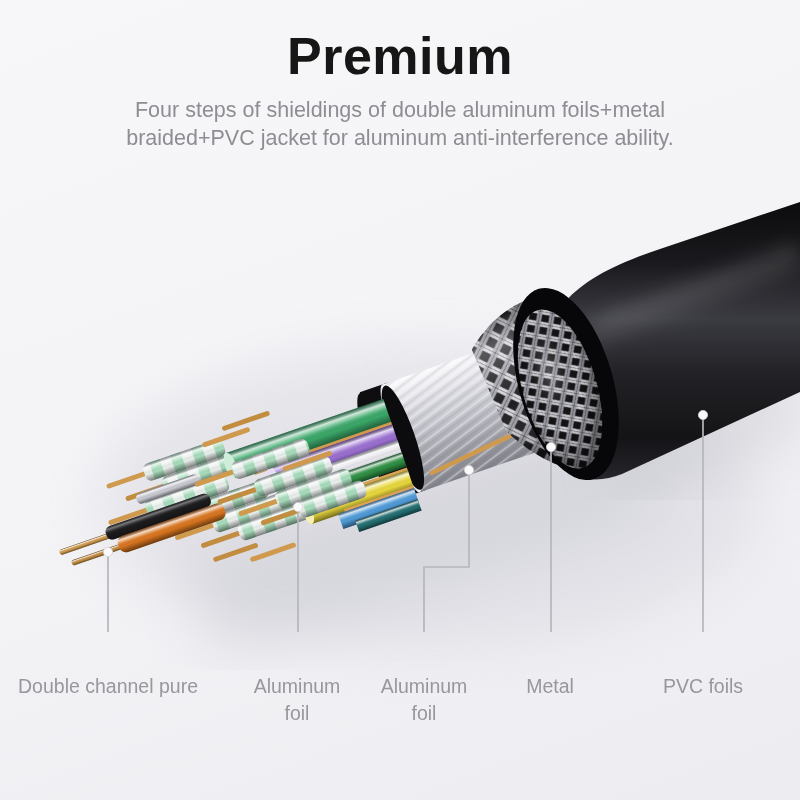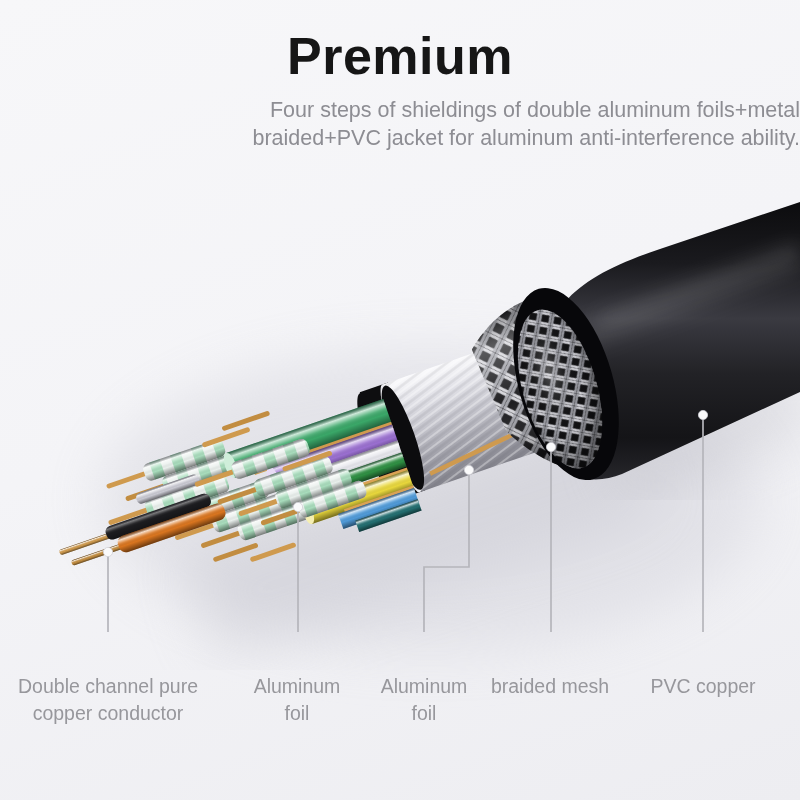--- a/index.html
+++ b/index.html
@@ -2,21 +2,21 @@
 <html><head>
 <meta charset="utf-8">
 <style>
   html,body{margin:0;padding:0;}
   body{width:800px;height:800px;overflow:hidden;font-family:"Liberation Sans",sans-serif;}
   #stage{position:relative;width:800px;height:800px;overflow:hidden;
          background:linear-gradient(160deg,#f7f7f9 0%,#f4f4f7 45%,#ededf1 100%);}
   #cable-svg{position:absolute;left:0;top:0;}
   .header{position:absolute;left:0;top:30px;width:800px;text-align:center;z-index:3;}
   .title{font-size:52px;line-height:52px;font-weight:700;color:#161616;letter-spacing:0.5px;}
-  .subtitle{margin-top:14px;font-size:21.5px;line-height:28px;color:#8d8d93;font-weight:400;text-align:right;}
+  .subtitle{margin-top:14px;font-size:21.5px;line-height:28px;color:#8d8d93;font-weight:400;}
   .callout{position:absolute;top:641px;transform:translateX(-50%);text-align:center;
            font-size:19.5px;line-height:27px;color:#97979c;white-space:nowrap;z-index:3;margin-top:32px;}
 </style>
 </head>
 <body>
 
 <div id="stage">
 
   <svg id="cable-svg" width="800" height="800" viewBox="0 0 800 800" aria-hidden="true">
     <defs>
@@ -291,31 +291,30 @@
   <div class="header">
     <div class="title">Premium</div>
     <div class="subtitle">
       <div>Four steps of shieldings of double aluminum foils+metal</div>
       <div>braided+PVC jacket for aluminum anti-interference ability.</div>
     </div>
   </div>
 
   <div class="callout" style="left:108px">
     <div>Double channel pure</div>
-    <div>copper conductor</div>
   </div>
   <div class="callout" style="left:297px">
     <div>Aluminum</div>
     <div>foil</div>
   </div>
   <div class="callout" style="left:424px">
     <div>Aluminum</div>
     <div>foil</div>
   </div>
   <div class="callout" style="left:550px">
-    <div>braided mesh</div>
+    <div>Metal</div>
   </div>
   <div class="callout" style="left:703px">
-    <div>PVC copper</div>
+    <div>PVC foils</div>
     <div></div>
   </div>
 
 </div>
 
 </body></html>

